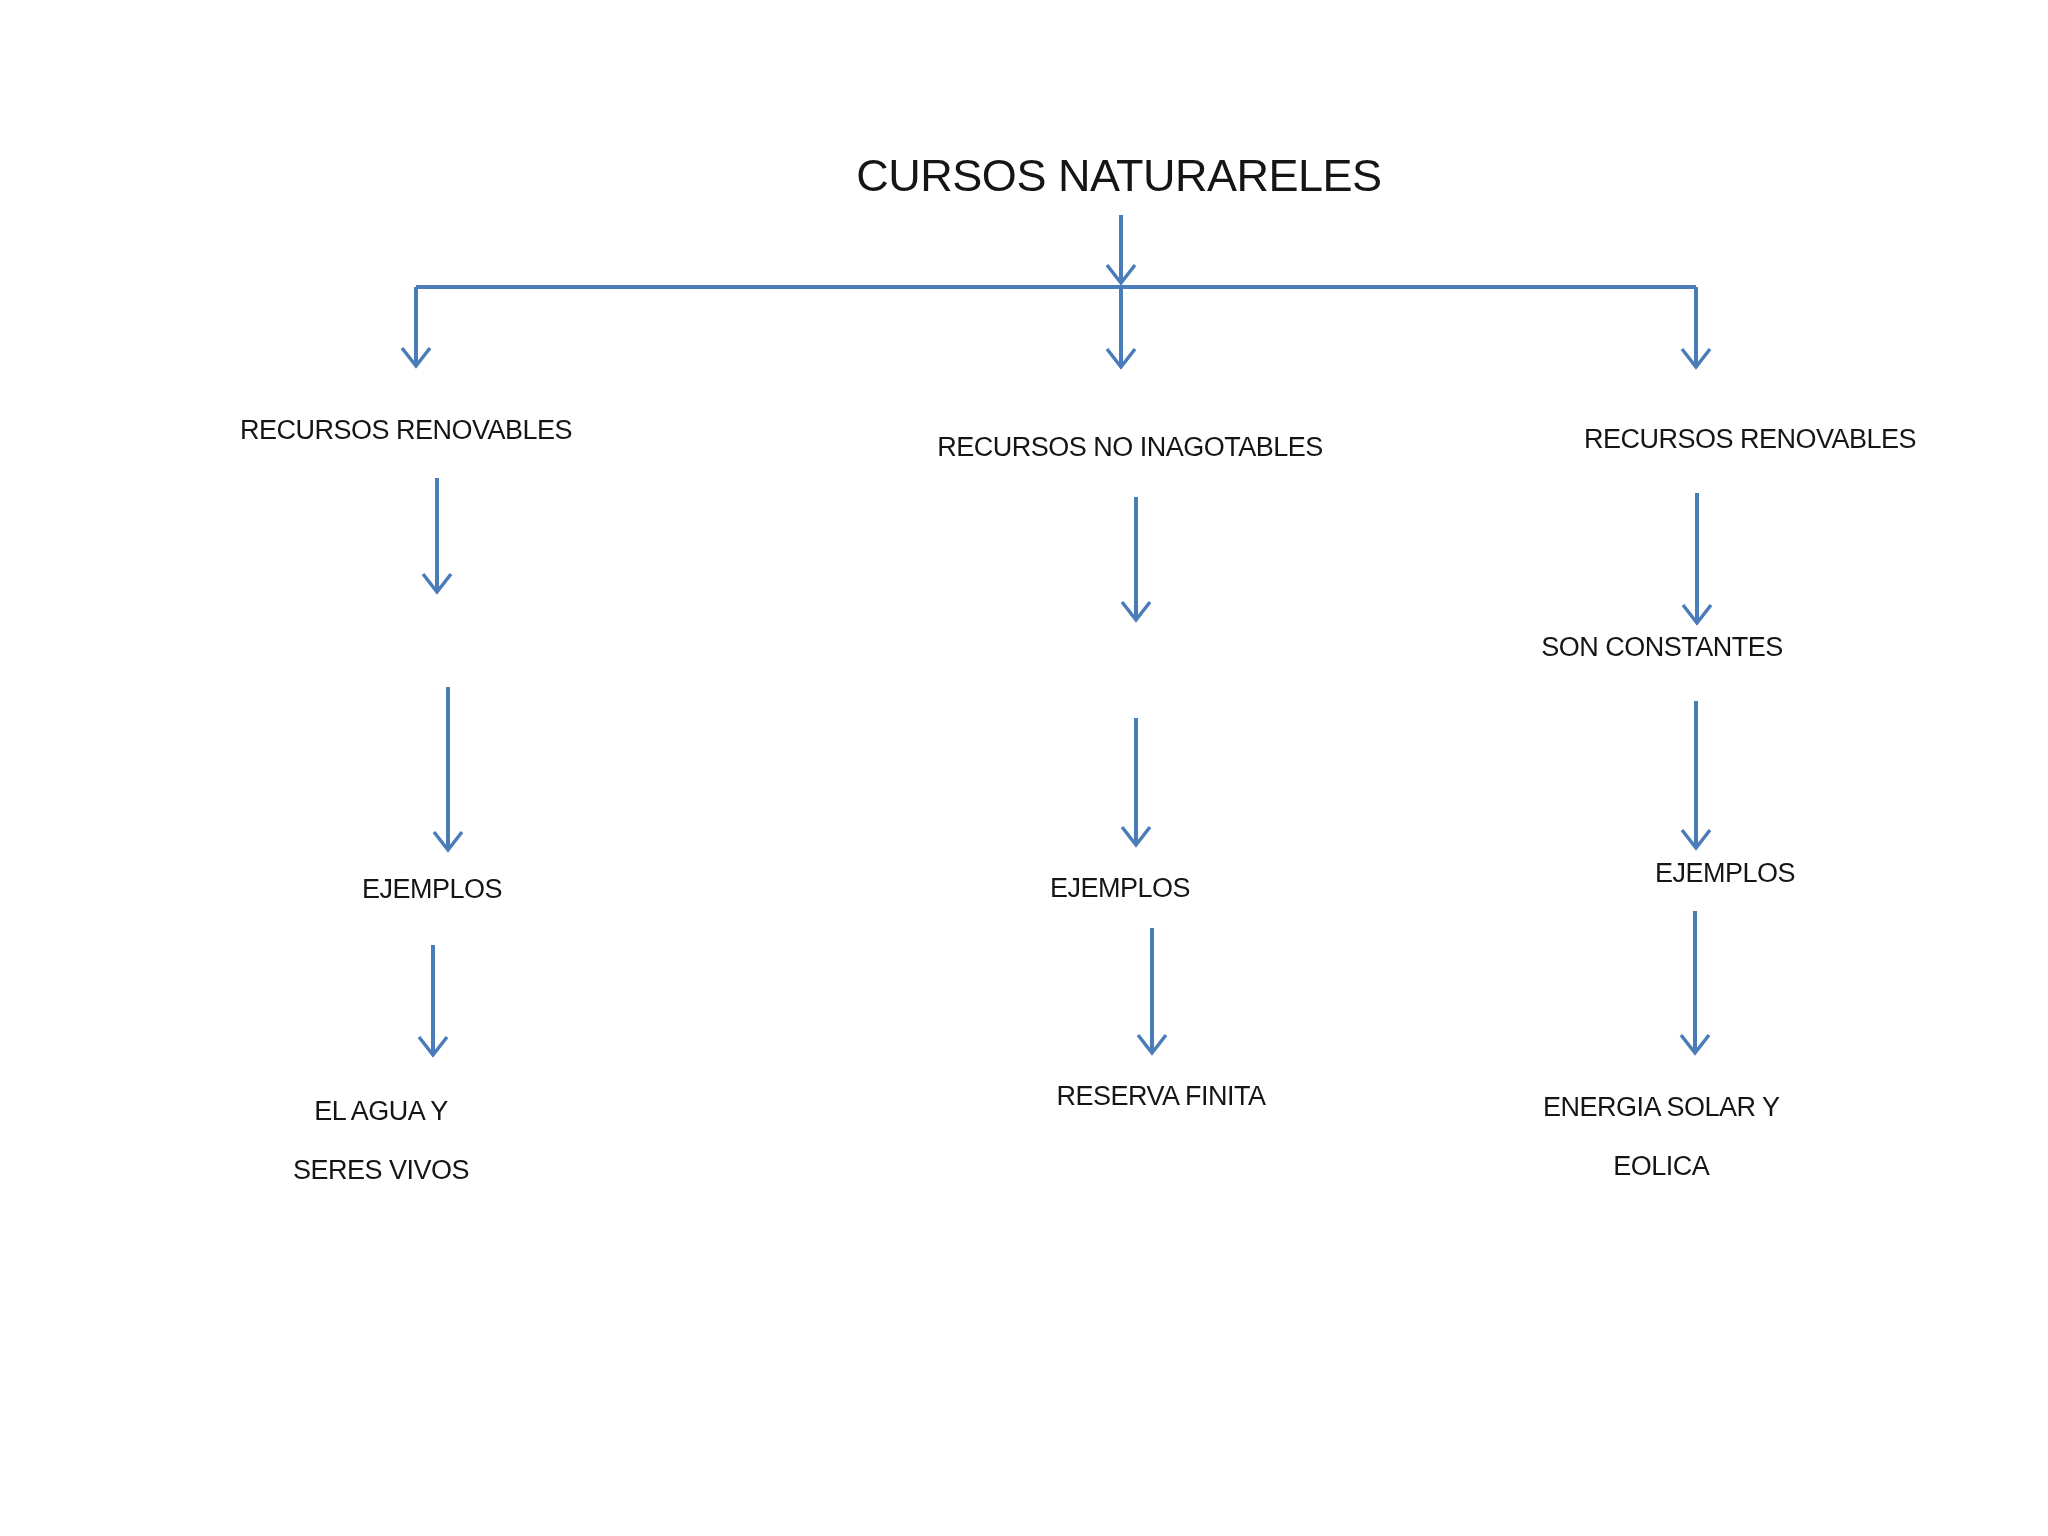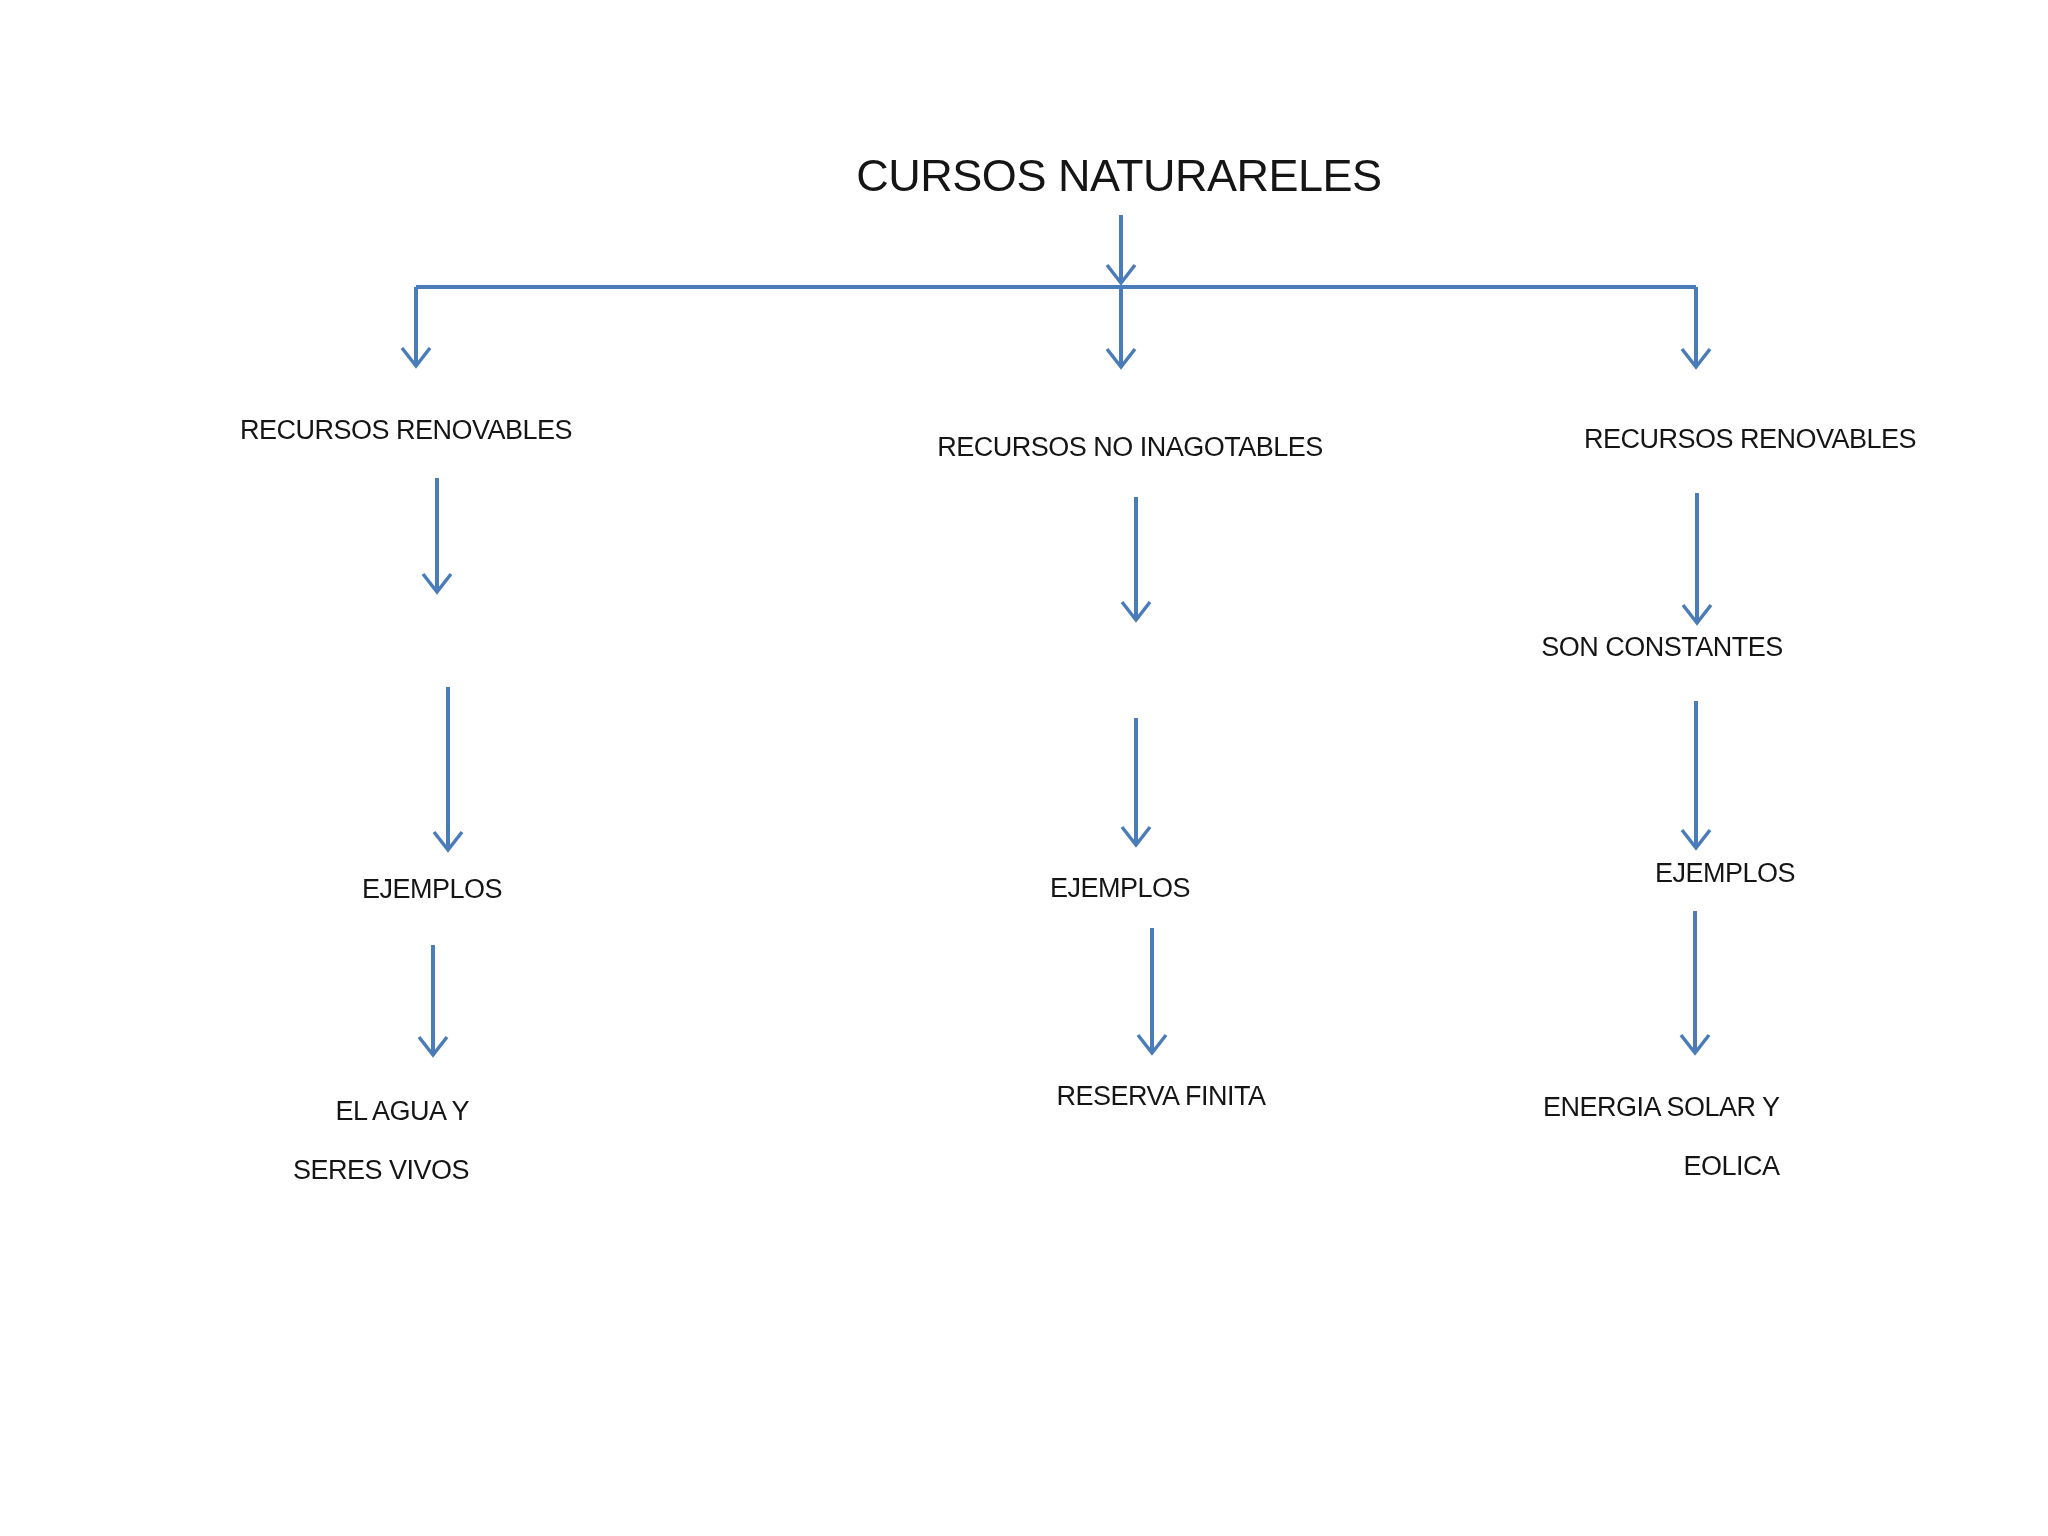--- a/index.html
+++ b/index.html
@@ -40,21 +40,21 @@
     color: var(--text-color);
     font-size: 27px;
     letter-spacing: -0.5px;
     white-space: nowrap;
     line-height: 1.1;
   }
   .node.title { font-size: 45px; }
   .node.block {
     transform: none;
     white-space: pre-line;
-    text-align: right;
+    text-align: center;
     line-height: 59px;
   }
 </style>
 </head>
 <body>
 
 <div class="canvas">
 
   <svg class="connectors" viewBox="0 0 2048 1536" xmlns="http://www.w3.org/2000/svg">
     <defs>

